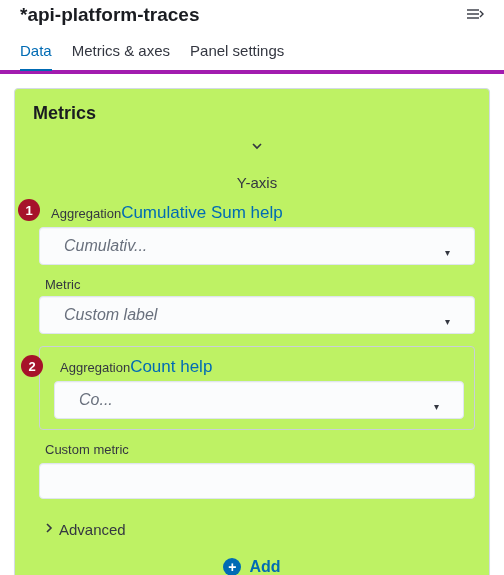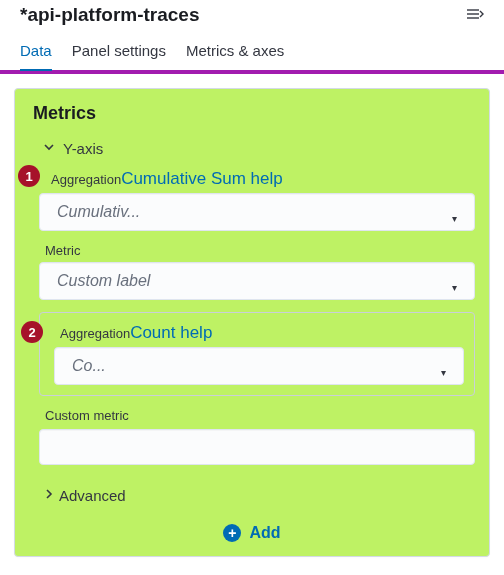--- a/index.html
+++ b/index.html
@@ -55,25 +55,26 @@
   .panel-title {
     font-size: 18px;
     font-weight: 700;
     color: #1a1c21;
     margin-bottom: 10px;
     padding-left: 4px;
   }
   .accordion-header {
     display: flex;
     align-items: center;
-    gap: 8px;
+    gap: 19px;
     padding: 6px 4px 12px 14px;
     font-size: 15px;
     color: #343741;
     cursor: pointer;
+    flex-direction: column;
   }
   .chevron {
     font-size: 12px;
     color: #343741;
   }
   .form-area {
     position: relative;
     padding-left: 10px;
   }
   .badge {
@@ -104,21 +105,21 @@
   }
   .select {
     width: 100%;
     background: #fbfcfd;
     border: 1px solid #dfe5ef;
     border-radius: 4px;
     height: 38px;
     display: flex;
     align-items: center;
     justify-content: space-between;
-    padding: 0 17px;
+    padding: 0 24px;
     box-shadow: inset 0 1px 1px rgba(0,0,0,0.03);
     margin-top: 4px;
     margin-bottom: 12px;
     cursor: pointer;
   }
   .select-text {
     color: #69707d;
     font-style: italic;
     font-size: 16px;
   }
@@ -194,22 +195,22 @@
       <line x1="1" y1="3" x2="13" y2="3"></line>
       <line x1="1" y1="7" x2="13" y2="7"></line>
       <line x1="1" y1="11" x2="13" y2="11"></line>
       <polyline points="14,4 17,7 14,10"></polyline>
     </svg>
   </div>
 </div>
 
 <div class="tabs">
   <div class="tab active">Data</div>
+  <div class="tab">Metrics &amp; axes</div>
   <div class="tab">Panel settings</div>
-  <div class="tab">Metrics &amp; axes</div>
 </div>
 
 <div class="panel">
   <div class="panel-title">Metrics</div>
 
   <div class="accordion-header">
     <span class="chevron">
       <svg width="12" height="12" viewBox="0 0 12 12">
           <polyline points="2,4 6,8 10,4" fill="none" stroke="#343741" stroke-width="1.6"></polyline>
         </svg>

